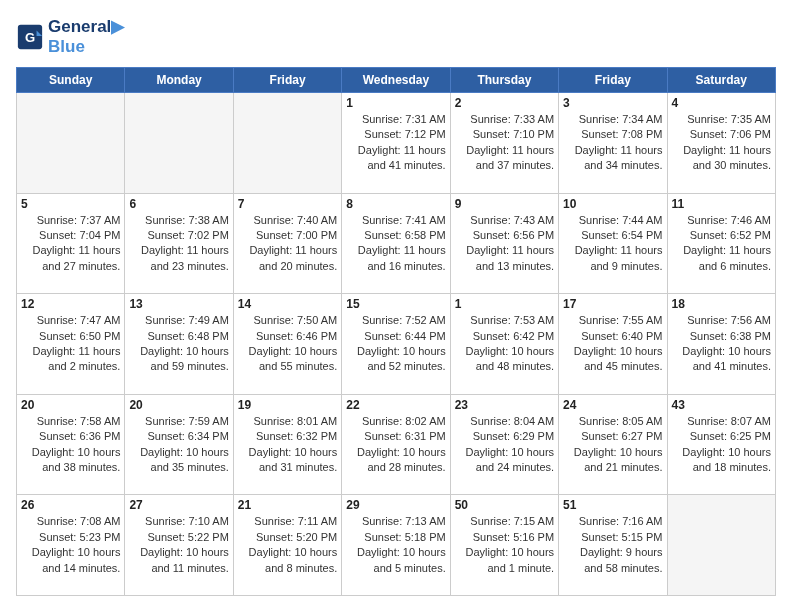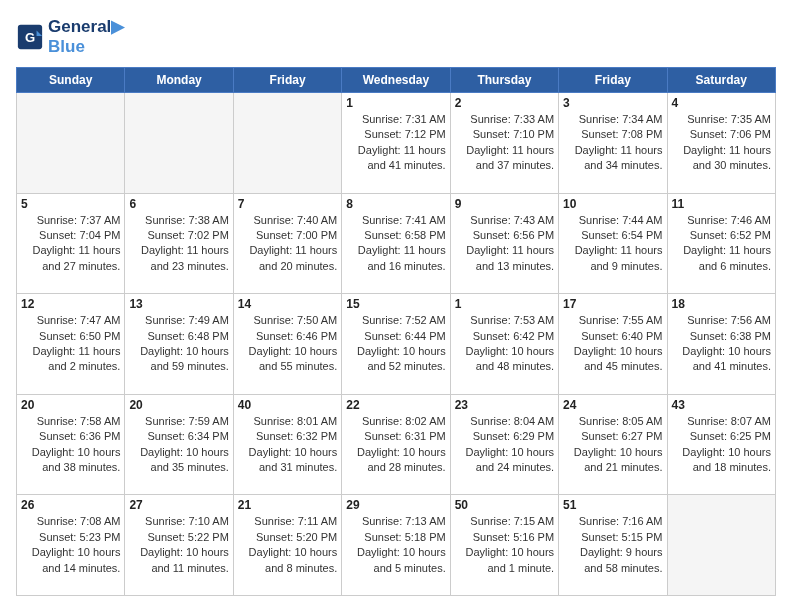--- a/index.html
+++ b/index.html
@@ -205,21 +205,21 @@
         <tr>
           <td>
             <div class="day-num">20</div>
             <div class="day-info">Sunrise: 7:58 AM<br>Sunset: 6:36 PM<br>Daylight: 10 hours and 38 minutes.</div>
           </td>
           <td>
             <div class="day-num">20</div>
             <div class="day-info">Sunrise: 7:59 AM<br>Sunset: 6:34 PM<br>Daylight: 10 hours and 35 minutes.</div>
           </td>
           <td>
-            <div class="day-num">40</div>
+            <div class="day-num">19</div>
             <div class="day-info">Sunrise: 8:01 AM<br>Sunset: 6:32 PM<br>Daylight: 10 hours and 31 minutes.</div>
           </td>
           <td>
             <div class="day-num">22</div>
             <div class="day-info">Sunrise: 8:02 AM<br>Sunset: 6:31 PM<br>Daylight: 10 hours and 28 minutes.</div>
           </td>
           <td>
             <div class="day-num">23</div>
             <div class="day-info">Sunrise: 8:04 AM<br>Sunset: 6:29 PM<br>Daylight: 10 hours and 24 minutes.</div>
           </td>

